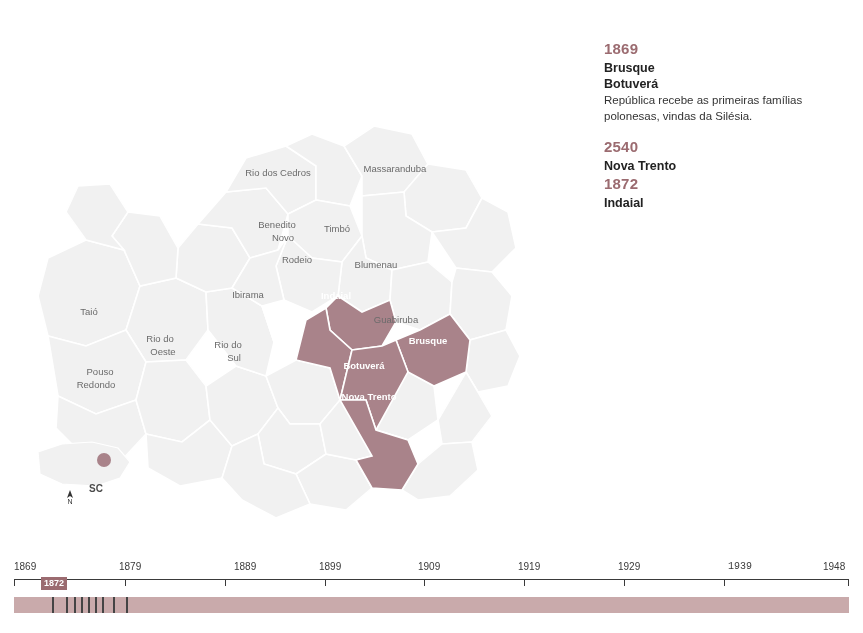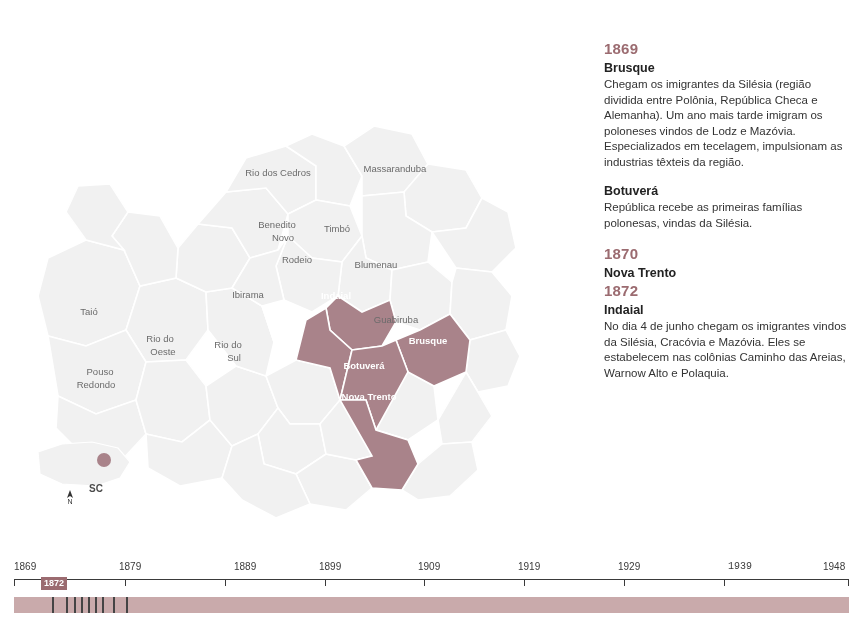--- a/index.html
+++ b/index.html
@@ -216,34 +216,32 @@
         </g>
       </g>
     </svg>
   </div>
 
   <div id="text-panel">
 
     <div class="entry">
       <div class="year-head">1869</div>
       <div class="city-head">Brusque</div>
-      <p class="body-text">Chegam os imigrantes da Silésia (região dividida entre Polônia, República Checa e Alemanha). Um ano mais tarde imigram os poloneses vindos de Lodz e Mazóvia. Especializados em tecelagem, impulsionam as industrias têxteis da região.</p>
       <div class="city-head">Botuverá</div>
       <p class="body-text">República recebe as primeiras famílias polonesas, vindas da Silésia.</p>
     </div>
 
     <div class="entry">
-      <div class="year-head">1870</div>
+      <div class="year-head">2540</div>
       <div class="city-head">Nova Trento</div>
     </div>
 
     <div class="entry">
       <div class="year-head">1872</div>
       <div class="city-head">Indaial</div>
-      <p class="body-text">No dia 4 de junho chegam os imigrantes vindos da Silésia, Cracóvia e Mazóvia. Eles se estabelecem nas colônias Caminho das Areias, Warnow Alto e Polaquia.</p>
     </div>
 
   </div>
 
   <div id="timeline">
     <div class="tl-rule"></div>
 
     <div class="tl-year" style="left:14px;">1869</div>
     <div class="tl-year" style="left:119px;">1879</div>
     <div class="tl-year" style="left:234px;">1889</div>

